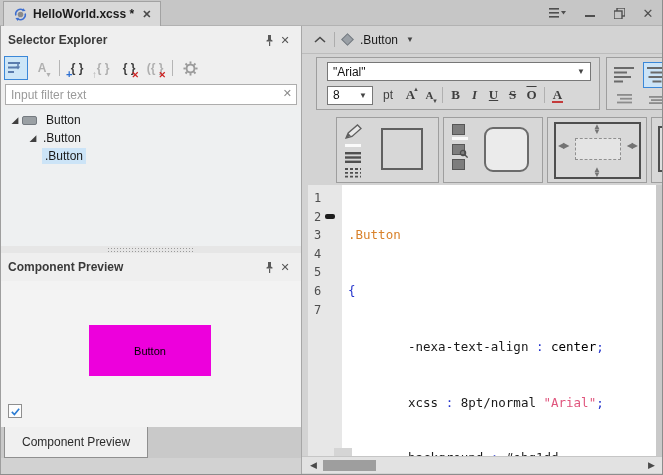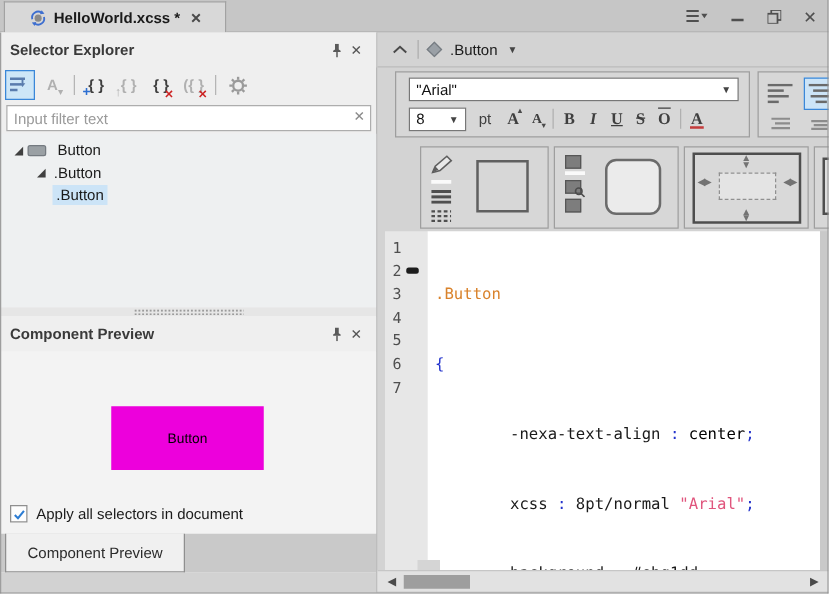--- a/index.html
+++ b/index.html
@@ -6,21 +6,21 @@
   html,body { background:#ffffff; }
   .window {
     position:relative; width:663px; height:475px; overflow:hidden;
     font-family:"Liberation Sans", sans-serif; font-size:12px; color:#1a1a1a;
     background:#d3d3d3;
   }
   .abs { position:absolute; }
 
   
   .tabbar { left:0; top:0; width:663px; height:26px; background:#c6c6c6; border-bottom:1px solid #b2b2b2; }
-  .doc-tab { left:3px; top:1px; height:25px; padding:0 19px; background:#d8d8d8;
+  .doc-tab { left:3px; top:1px; height:25px; padding:0 9px; background:#d8d8d8;
              border:1px solid #a2a2a2; border-bottom:none; display:flex; align-items:center; gap:5px;
              font-weight:bold; }
   .tab-close { font-size:11px; color:#4a4a4a; margin-left:3px; cursor:pointer; }
   .win-controls { right:8px; top:0; height:26px; display:flex; align-items:center; gap:15px; color:#4f4f4f; }
   .wc { display:flex; align-items:center; justify-content:center; width:14px; height:14px; }
 
   
   .left-panel { left:0; top:26px; width:302px; height:448px; background:#efefef; border-right:1px solid #a7a7a7; }
   .panel-header { position:absolute; left:0; width:301px; height:28px; display:flex; align-items:center;
                   padding:0 8px; background:#efefef; }
@@ -250,21 +250,20 @@
     </div>
 
     <div class="abs cp-canvas">
       <div class="preview-button" style="background: rgb(237, 0, 220);">Button</div>
       <div class="check-row">
         <span class="checkbox">
           <svg width="11" height="11" viewBox="0 0 12 12">
             <polyline points="2,6.5 4.8,9.3 10,3" fill="none" stroke="#2b7cd3" stroke-width="1.8"></polyline>
           </svg>
         </span>
-        <span>Apply all selectors in document</span>
       </div>
     </div>
 
     <div class="abs cp-tabs">
       <span class="cp-tab active">Component Preview</span>
     </div>
     <div class="abs left-bottom"></div>
   </div>
 
   <div class="abs right-panel">

